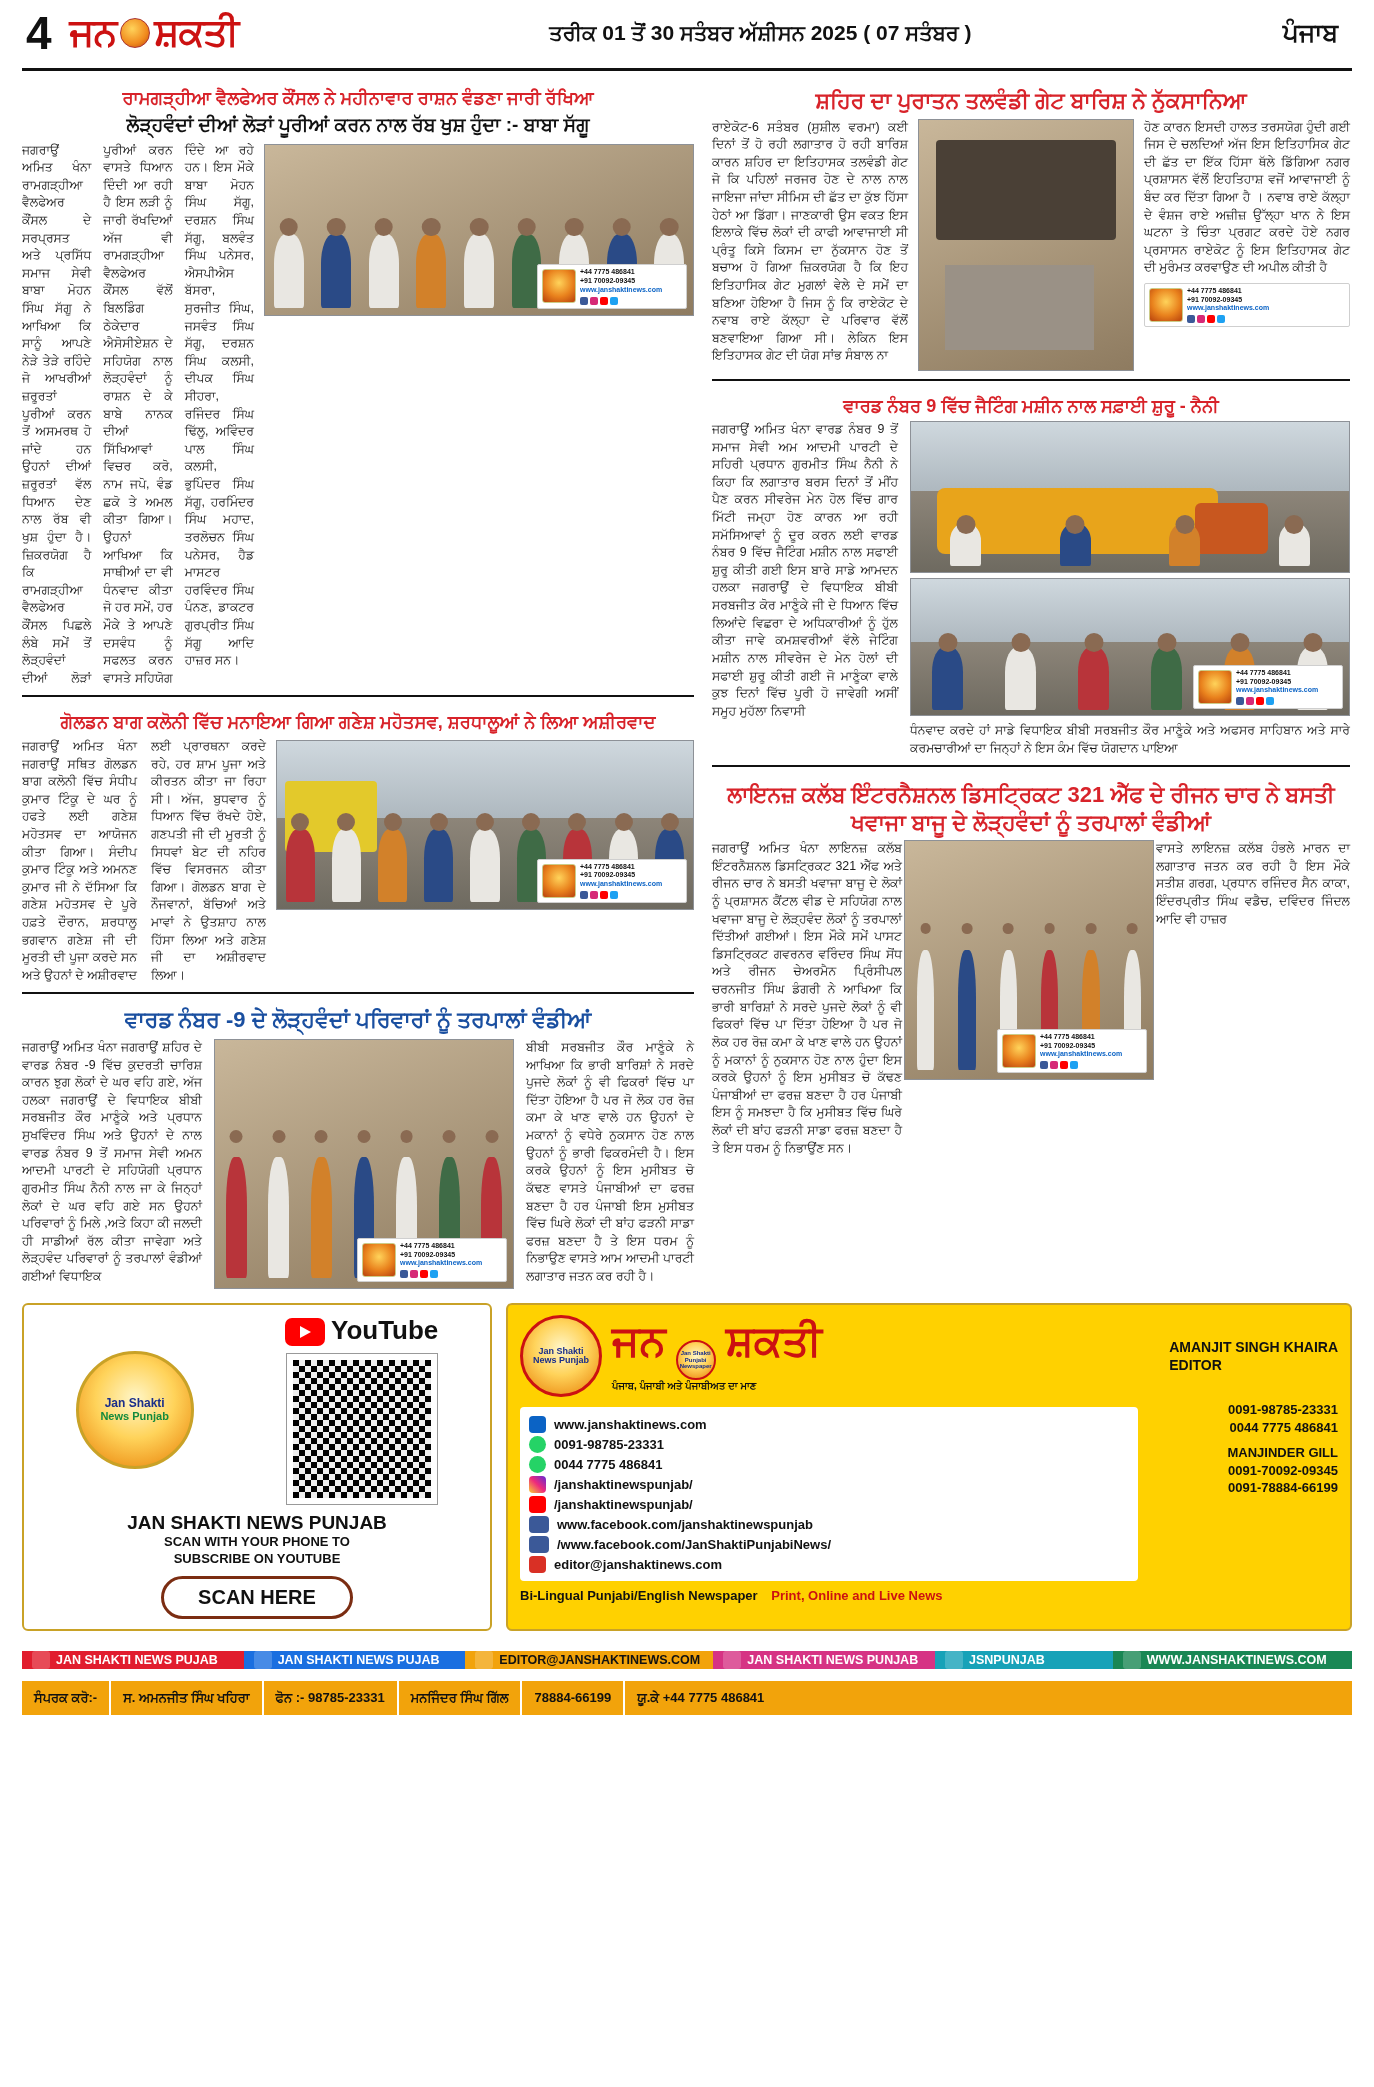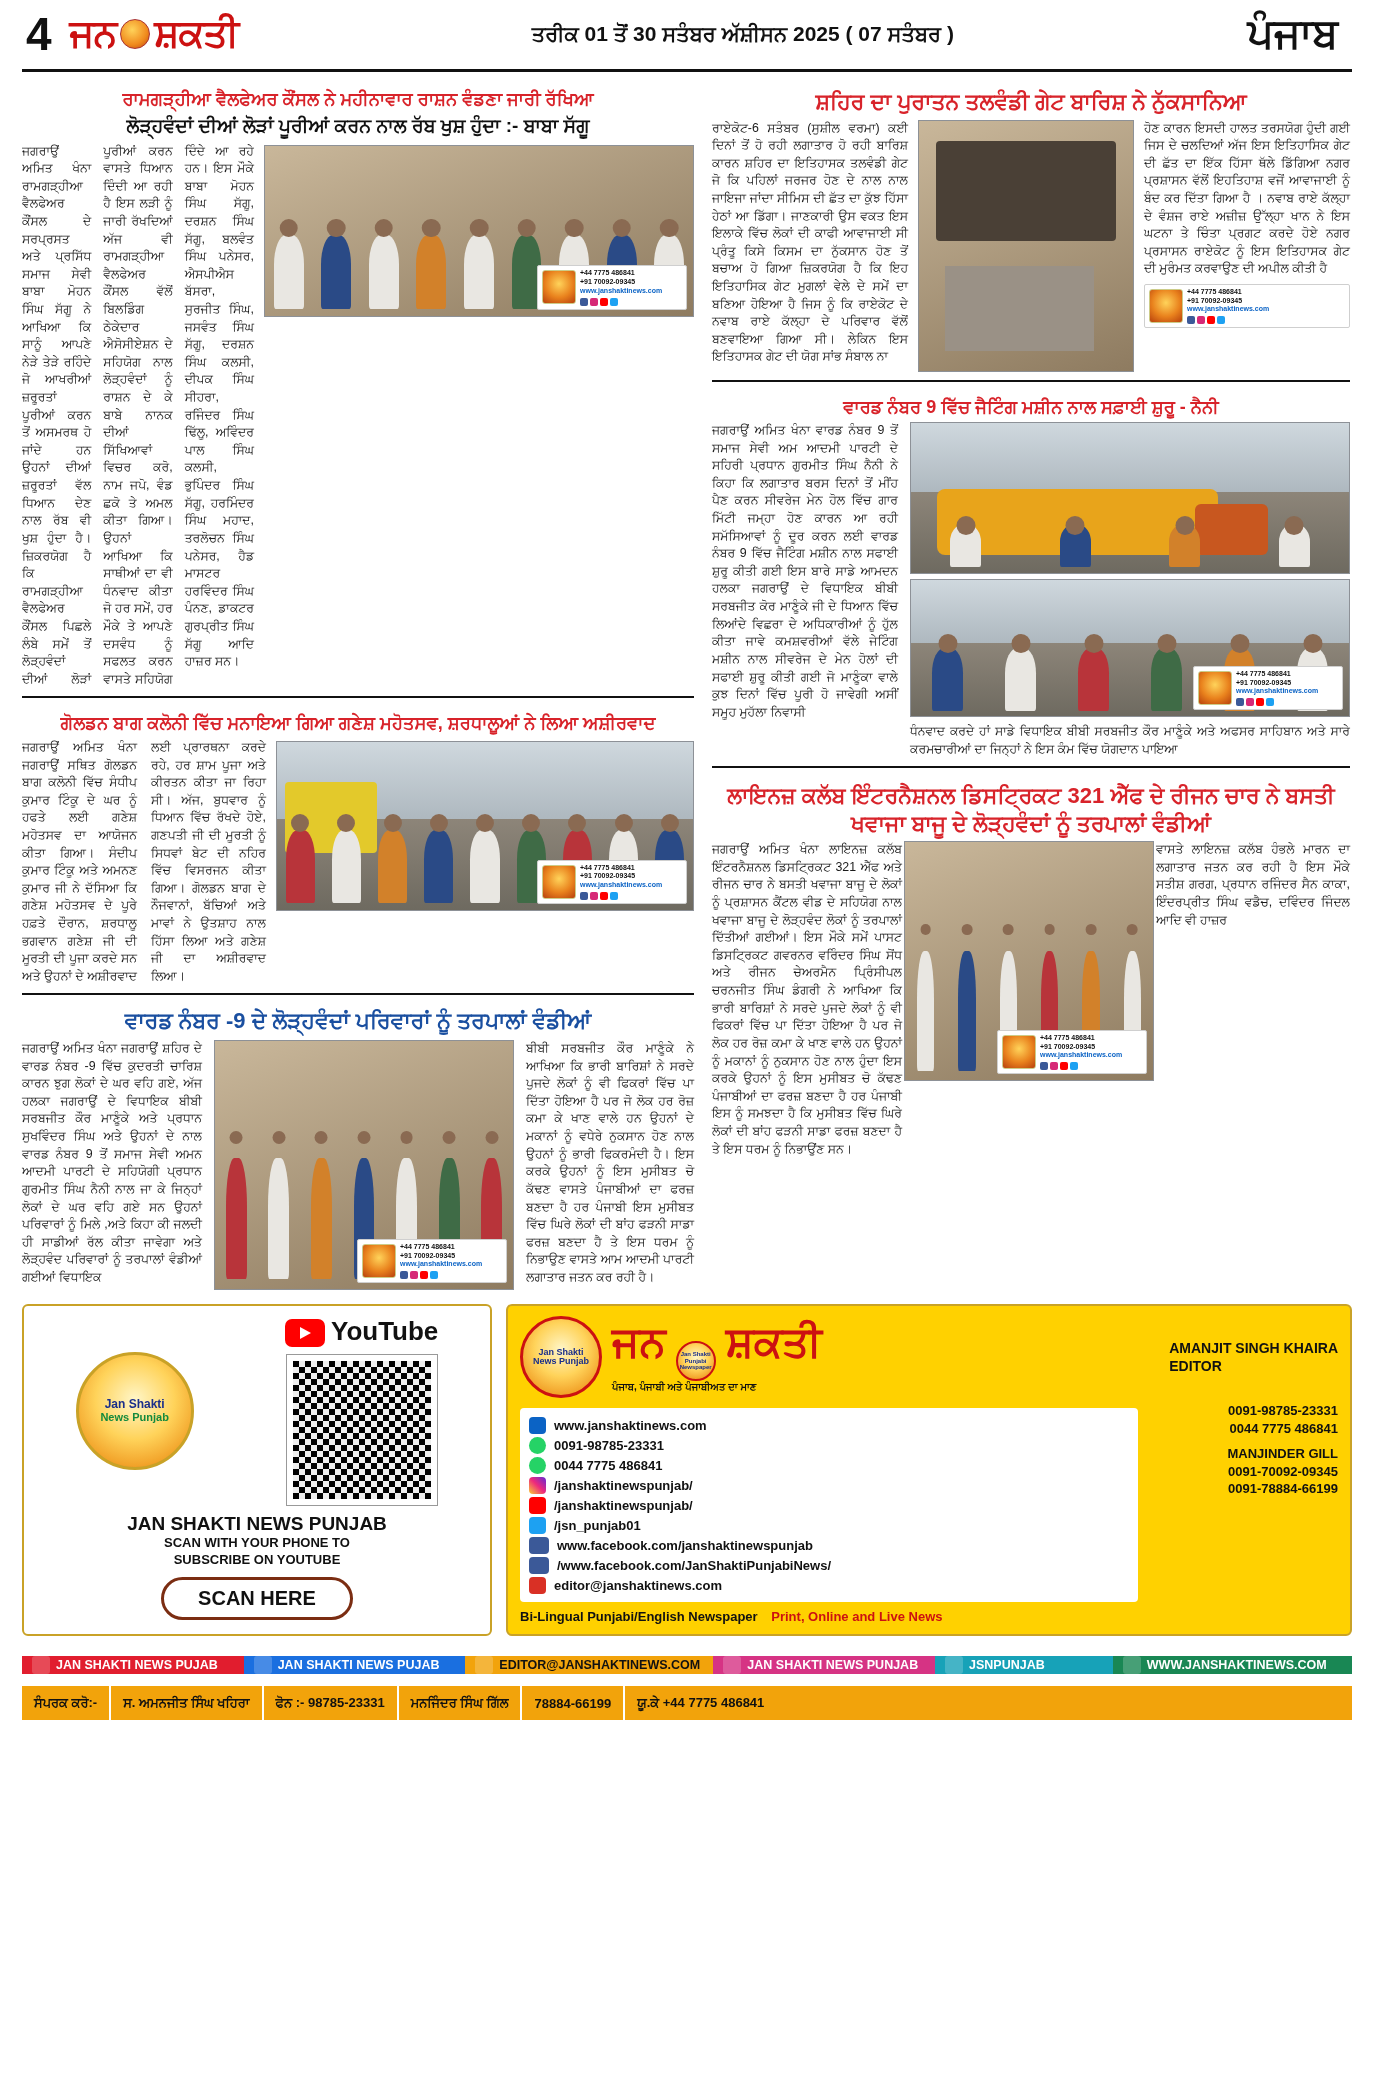--- a/index.html
+++ b/index.html
@@ -47,21 +47,21 @@
     font-size: 38px; font-weight: 800; color:#cc1111; letter-spacing:-1px;
   }
   .date-line {
     flex: 1;
     text-align: center;
     font-size: 21px;
     font-weight: 700;
     color: #111;
   }
   .region {
-    font-size: 41px;
+    font-size: 25px;
     font-weight: 800;
     color: #111;
     padding-right: 10px;
   }
 
   
   .columns {
     display: flex;
     gap: 18px;
     padding-top: 10px;
@@ -561,24 +561,20 @@
             </div>
           <div class="ac-row">
               <span class="ic ig"></span>
               <span>/janshaktinewspunjab/</span>
             </div>
           <div class="ac-row">
               <span class="ic yt"></span>
               <span>/janshaktinewspunjab/</span>
             </div>
           <div class="ac-row">
-              <span class="ic tw"></span>
-              <span>/jsn_punjab01</span>
-            </div>
-          <div class="ac-row">
               <span class="ic fb"></span>
               <span>www.facebook.com/janshaktinewspunjab</span>
             </div>
           <div class="ac-row">
               <span class="ic fb"></span>
               <span>/www.facebook.com/JanShaktiPunjabiNews/</span>
             </div>
           <div class="ac-row">
               <span class="ic gm"></span>
               <span>editor@janshaktinews.com</span>

